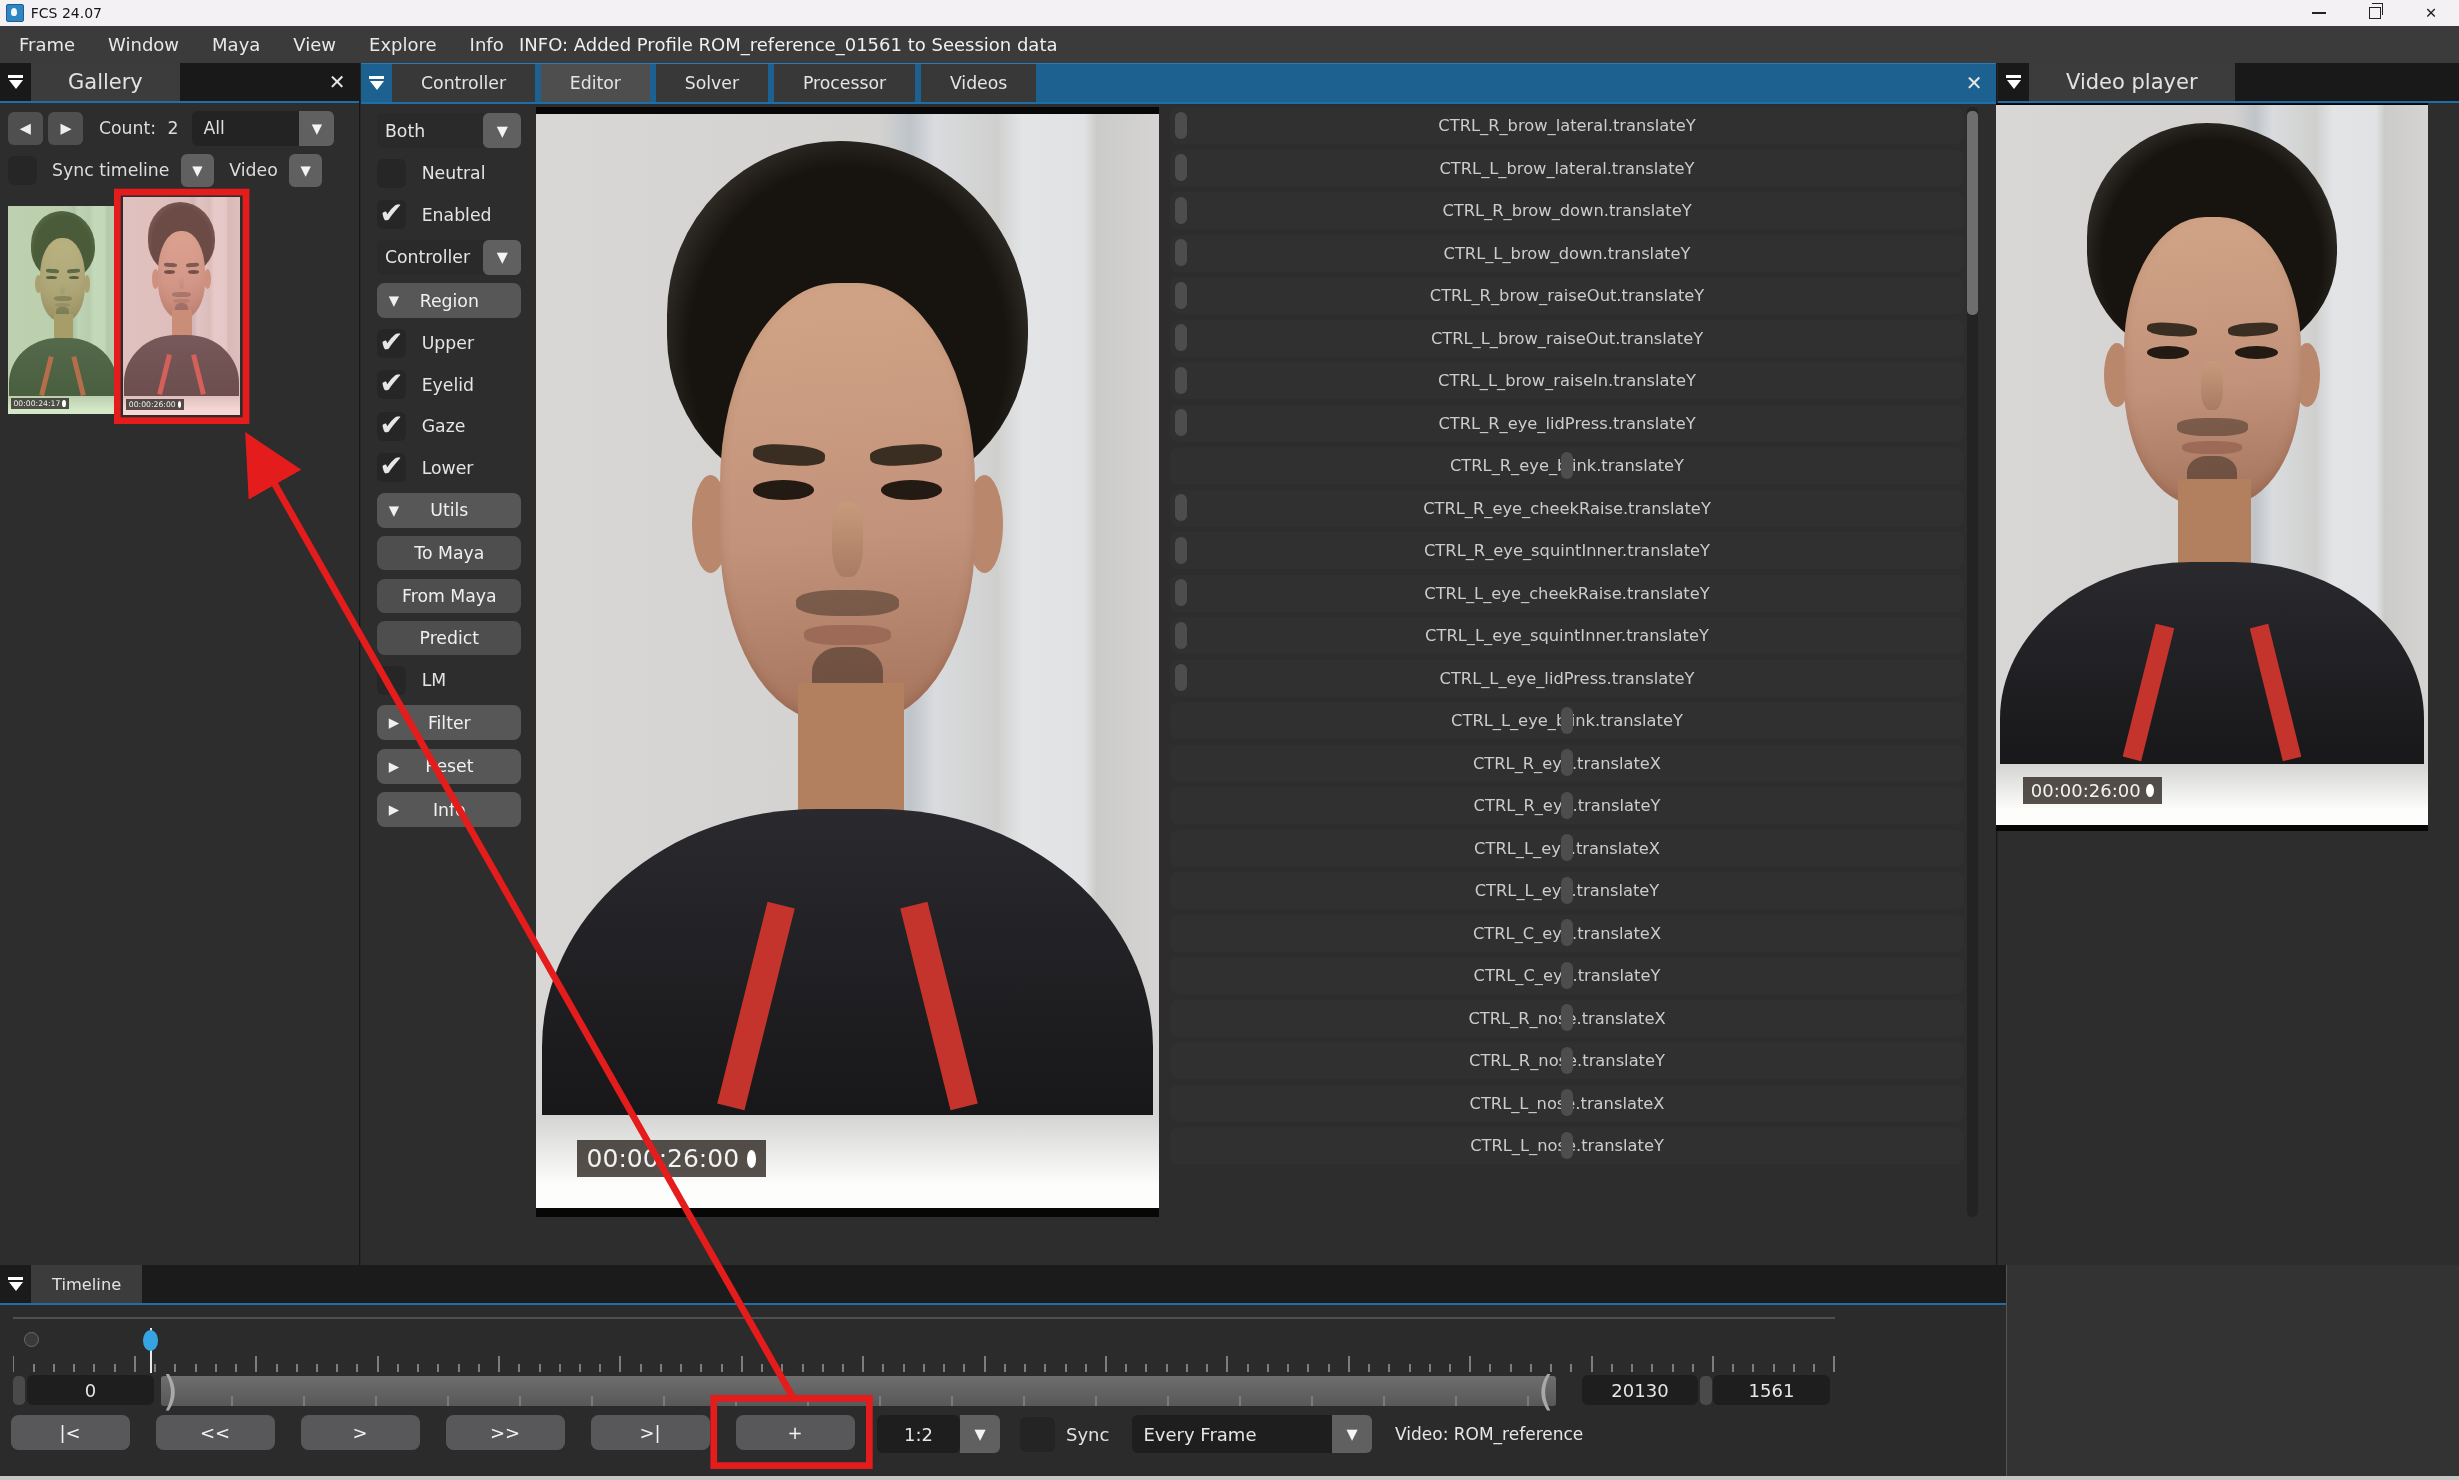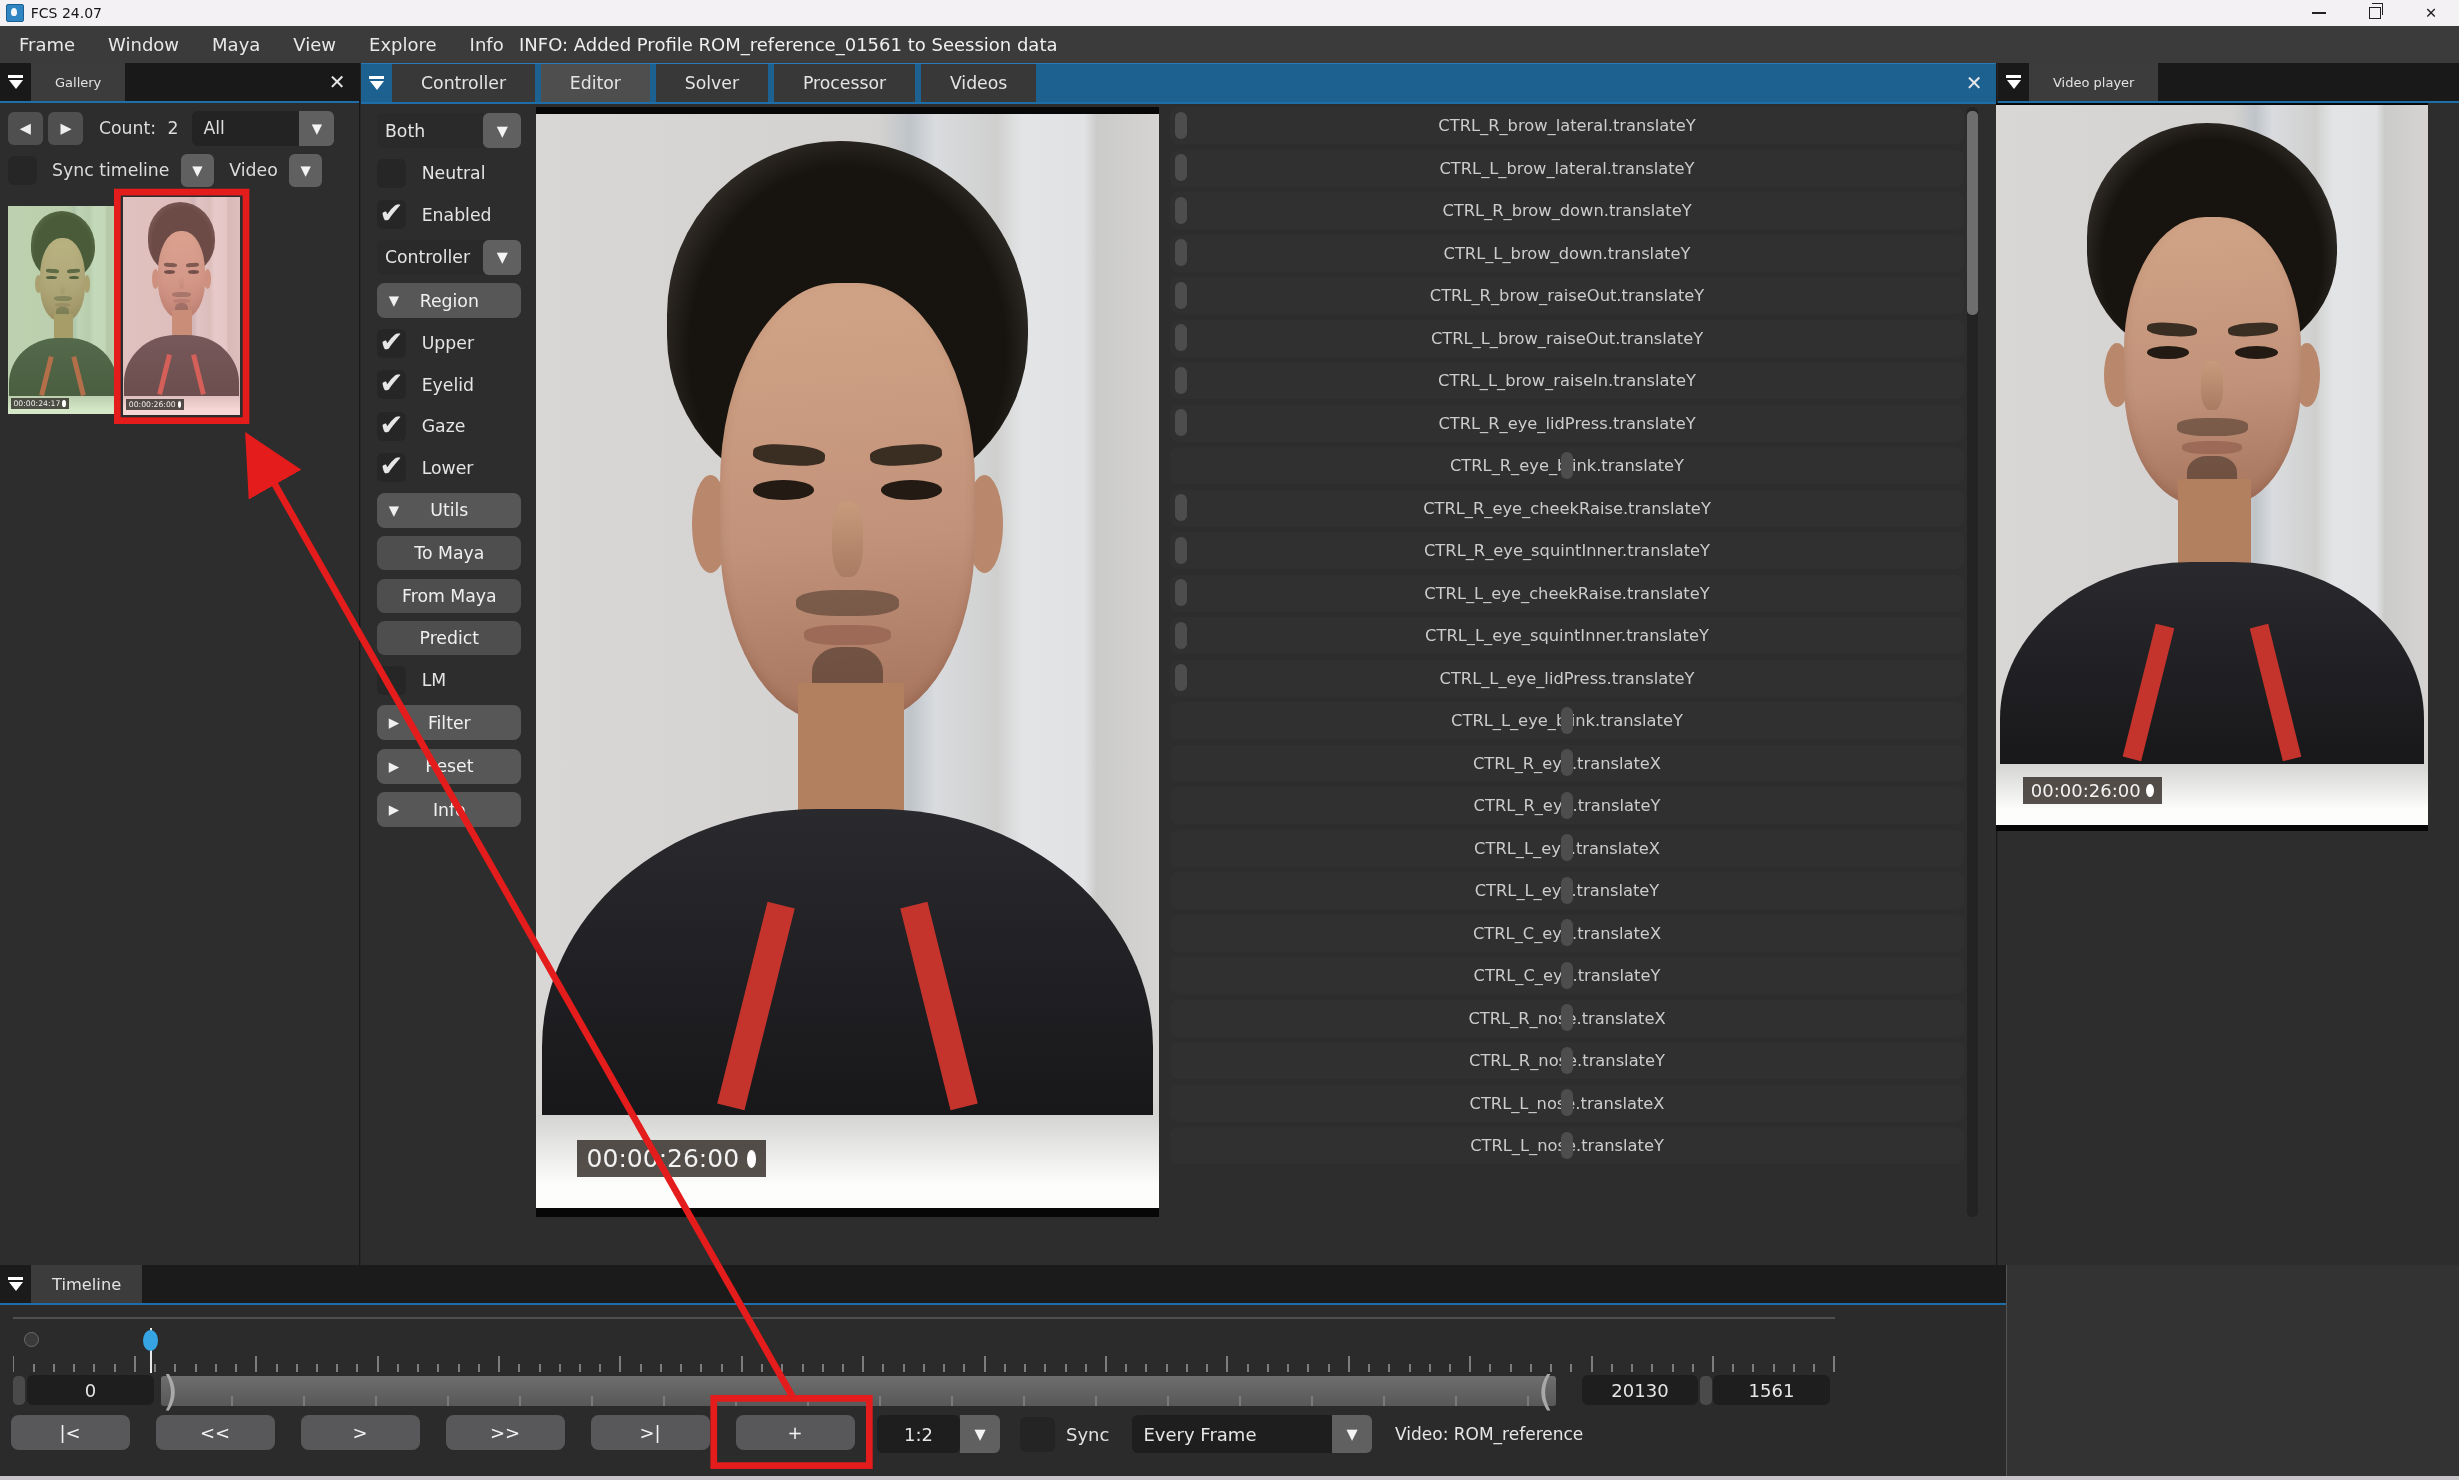--- a/index.html
+++ b/index.html
@@ -25,21 +25,21 @@
   
   .panel{position:absolute;top:63px;height:1202px;background:#2d2d2d;}
   .gallery{left:0;width:359px;border-right:1.9px solid #181818;}
   .controller{left:361px;width:1635px;border-right:1.9px solid #181818;}
   .videopanel{left:1998px;width:461px;}
   .phead{position:absolute;left:0;top:0;width:100%;height:38px;background:#191919;border-bottom:2.9px solid #1e6fa9;display:flex;align-items:stretch;}
   .phead.blue{background:#1d6191;border-top:1.9px solid #2a7ab8;}
   .funnel-btn{width:31px;display:flex;flex-direction:column;align-items:center;justify-content:center;gap:1.9px;}
   .fbar{width:14.4px;height:3.4px;background:#fff;}
   .ftri{width:0;height:0;border-left:7.7px solid transparent;border-right:7.7px solid transparent;border-top:9.6px solid #fff;}
-  .ptab{background:#3c3c3c;color:#e2e2e2;font-size:13px;display:flex;align-items:center;padding:0 24px;margin-right:4.8px;}
+  .ptab{background:#3c3c3c;color:#e2e2e2;font-size:21px;display:flex;align-items:center;padding:0 37px;margin-right:4.8px;}
   .px{margin-left:auto;color:#e8e8e8;font-size:20px;display:flex;align-items:center;padding:0 13.4px;}
   
   .g-row1,.g-row2{position:absolute;left:0;width:100%;display:flex;align-items:center;color:#dcdcdc;font-size:17.3px;}
   .g-row1{top:46px;height:38px;}
   .g-row2{top:88px;height:38px;}
   .navbtn{width:35px;height:33px;background:#4f4f4f;border-radius:5.8px;margin-left:7.7px;display:flex;align-items:center;justify-content:center;color:#eee;font-size:14.4px;}
   .glabel{margin-left:15.4px;white-space:nowrap;}
   .gfield{margin-left:13.4px;width:96px;height:35px;background:#232323;border-radius:5.8px 0 0 5.8px;display:flex;align-items:center;padding-left:11.5px;color:#ddd;}
   .tribtn{width:35px;height:35px;background:#606060;border-radius:5.8px;display:flex;align-items:center;justify-content:center;color:#f4f4f4;font-size:13.4px;}
   .tribtn.att{border-radius:0 5.8px 5.8px 0;}

